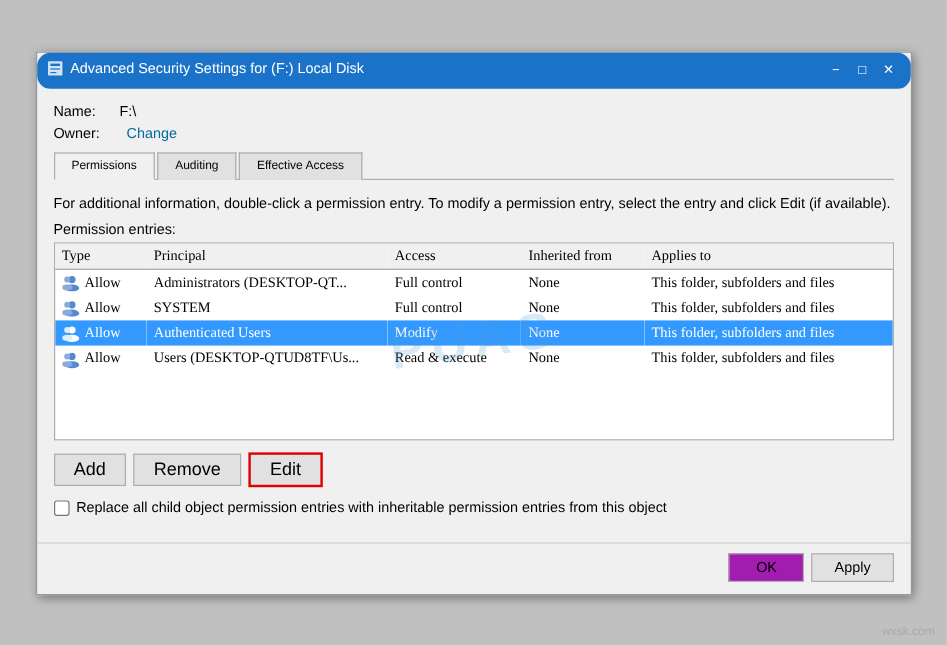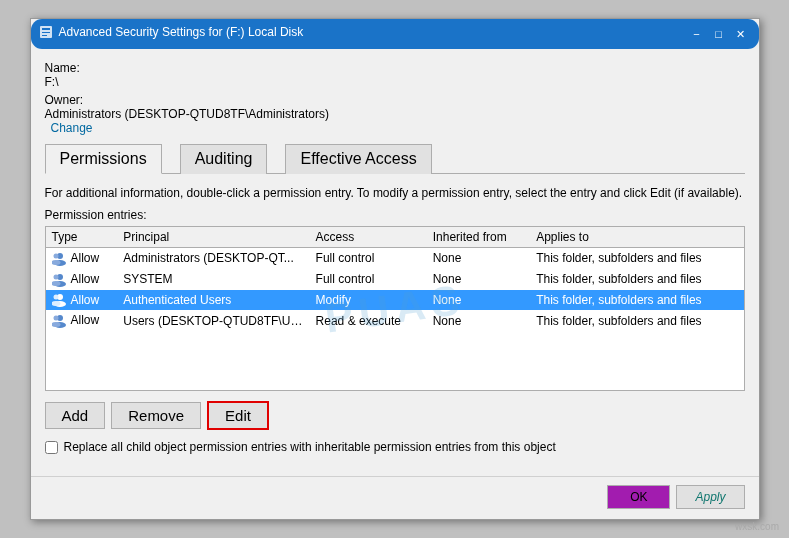--- a/index.html
+++ b/index.html
@@ -55,23 +55,22 @@
       display: flex;
       align-items: center;
       justify-content: center;
     }
 
     .content {
       padding: 12px 14px;
     }
     .info-row {
       display: flex;
-      align-items: flex-start;
+      align-items: center;
       margin-bottom: 4px;
-      flex-direction: column;
     }
     .info-label {
       width: 55px;
       font-size: 12px;
       color: #000;
     }
     .info-value {
       font-size: 12px;
     }
     .info-link {
@@ -85,22 +84,22 @@
       display: flex;
       margin-top: 8px;
       border-bottom: 1px solid #adadad;
     }
     .tab {
       padding: 5px 14px;
       border: 1px solid #adadad;
       border-bottom: none;
       background: #e1e1e1;
       cursor: pointer;
-      font-size: 16px;
-      margin-right: 18px;
+      font-size: 10px;
+      margin-right: 2px;
       position: relative;
       top: 1px;
     }
     .tab.active {
       background: #f0f0f0;
       border-bottom: 1px solid #f0f0f0;
       z-index: 1;
     }
 
     .description {
@@ -112,20 +111,21 @@
       font-size: 12px;
       margin-bottom: 4px;
     }
 
     .perm-table-wrapper {
       border: 1px solid #adadad;
       background: #fff;
       height: 165px;
       overflow-y: auto;
       overflow-x: hidden;
+      font-family: Liberation Serif, serif;
     }
     .perm-table {
       width: 100%;
       border-collapse: collapse;
       font-size: 12px;
     }
     .perm-table thead tr {
       background: #f0f0f0;
     }
     .perm-table th {
@@ -201,22 +201,21 @@
       border: 1px solid #adadad;
       cursor: pointer;
       font-size: 12px;
     }
     .btn-apply {
       padding: 4px 18px;
       background: #e1e1e1;
       border: 1px solid #adadad;
       cursor: pointer;
       font-size: 12px;
-      color: #0f766e;
-      font-style: italic;
+      color: #000000;
     }
 
     .watermark-wrapper {
       position: relative;
     }
 
     .brand-watermark {
       position: absolute;
       top: 50%;
       left: 50%;
@@ -251,21 +250,20 @@
 
   <div class="content">
 
     <div class="info-row">
       <span class="info-label">Name:</span>
       <span class="info-value">F:\</span>
     </div>
 
     <div class="info-row">
       <span class="info-label">Owner:</span>
-      <span class="info-value">Administrators (DESKTOP-QTUD8TF\Administrators)</span>
       <a class="info-link">Change</a>
     </div>
 
     <div class="tabs">
       <div class="tab active">
         <span>Permissions</span>
       </div>
       <div class="tab">
         <span>Auditing</span>
       </div>

